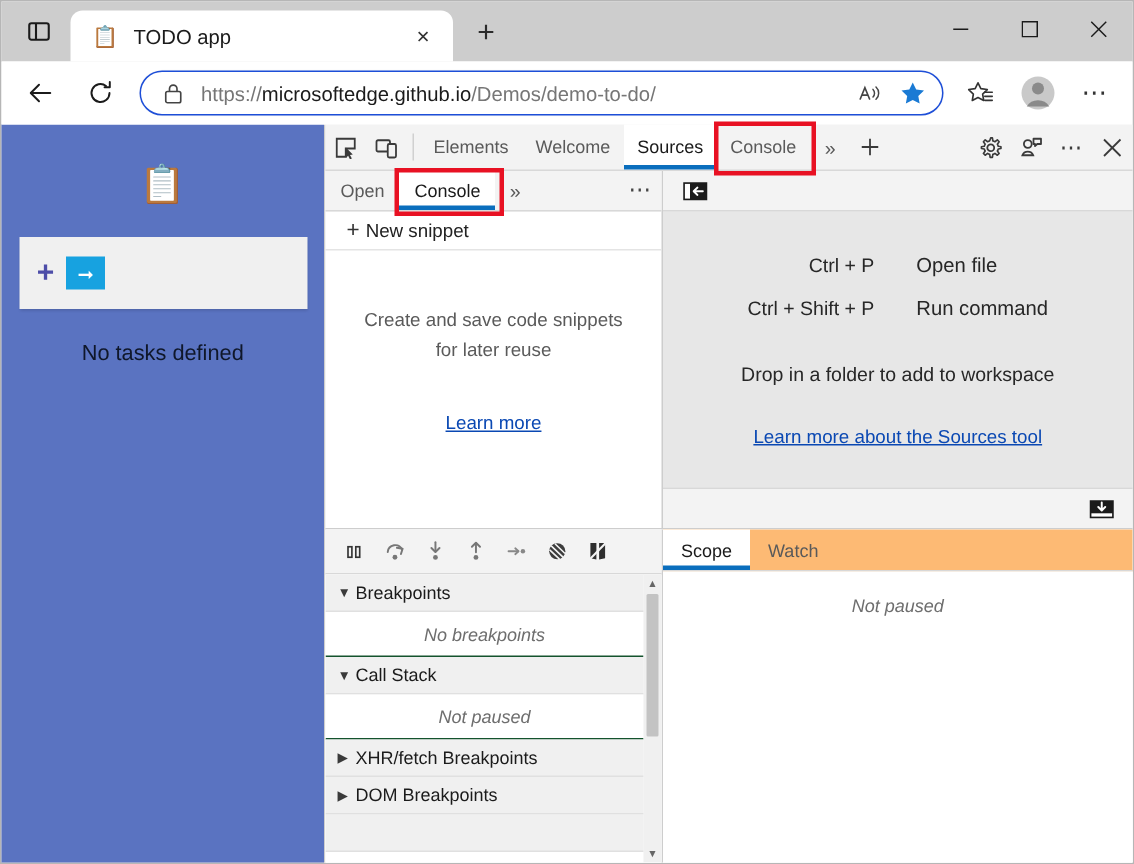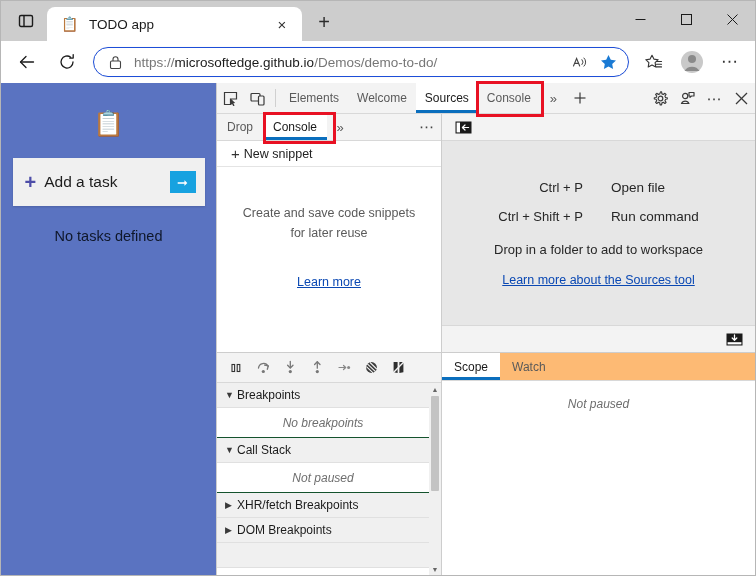--- a/index.html
+++ b/index.html
@@ -283,21 +283,21 @@
     height: 27px; min-height: 27px;
     background: #f3f3f3;
     border-bottom: 1px solid #d8d8d8;
     display: flex; align-items: center;
     padding-left: 8px;
   }
   .editor-blank {
     flex: 1;
     display: flex; flex-direction: column;
     align-items: center; justify-content: center;
-    gap: 0;
+    gap: 11px;
   }
   .shortcut-grid {
     display: grid;
     grid-template-columns: auto auto;
     column-gap: 28px;
     row-gap: 14px;
     align-items: center;
     margin-bottom: 18px;
   }
   .sc-key { font-size: 13px; color: #272727; text-align: right; white-space: nowrap; }
@@ -503,21 +503,20 @@
   </div>
 
   <div class="body-split">
 
     <div class="page-view">
       <div class="app-head">
         <span class="clip">📋</span>
       </div>
       <div class="add-task-card">
         <span class="add-plus">+</span>
-        <span class="add-label">Add a task</span>
         <span class="add-go">➞</span>
       </div>
       <div class="no-tasks">No tasks defined</div>
     </div>
 
     <div class="devtools">
 
       <div class="dt-toolbar">
         <div class="dt-icon-btn">
           <svg width="15" height="15" viewBox="0 0 15 15">
@@ -571,21 +570,21 @@
               <line x1="1" y1="1" x2="12" y2="12" stroke="#3a3a3a" stroke-width="1.2"></line>
               <line x1="12" y1="1" x2="1" y2="12" stroke="#3a3a3a" stroke-width="1.2"></line>
             </svg>
         </div>
       </div>
 
       <div class="sources-top">
 
         <div class="nav-pane">
           <div class="nav-pane-tabs">
-            <div class="np-tab">Drop</div>
+            <div class="np-tab">Open</div>
             <div class="np-tab active" id="snippets-tab">Console</div>
             <div class="np-more">»</div>
             <div class="dt-spacer"></div>
             <div class="np-dots">⋯</div>
           </div>
 
           <div class="new-snippet-row">
             <span class="ns-plus">+</span>
             <span>New snippet</span>
           </div>

